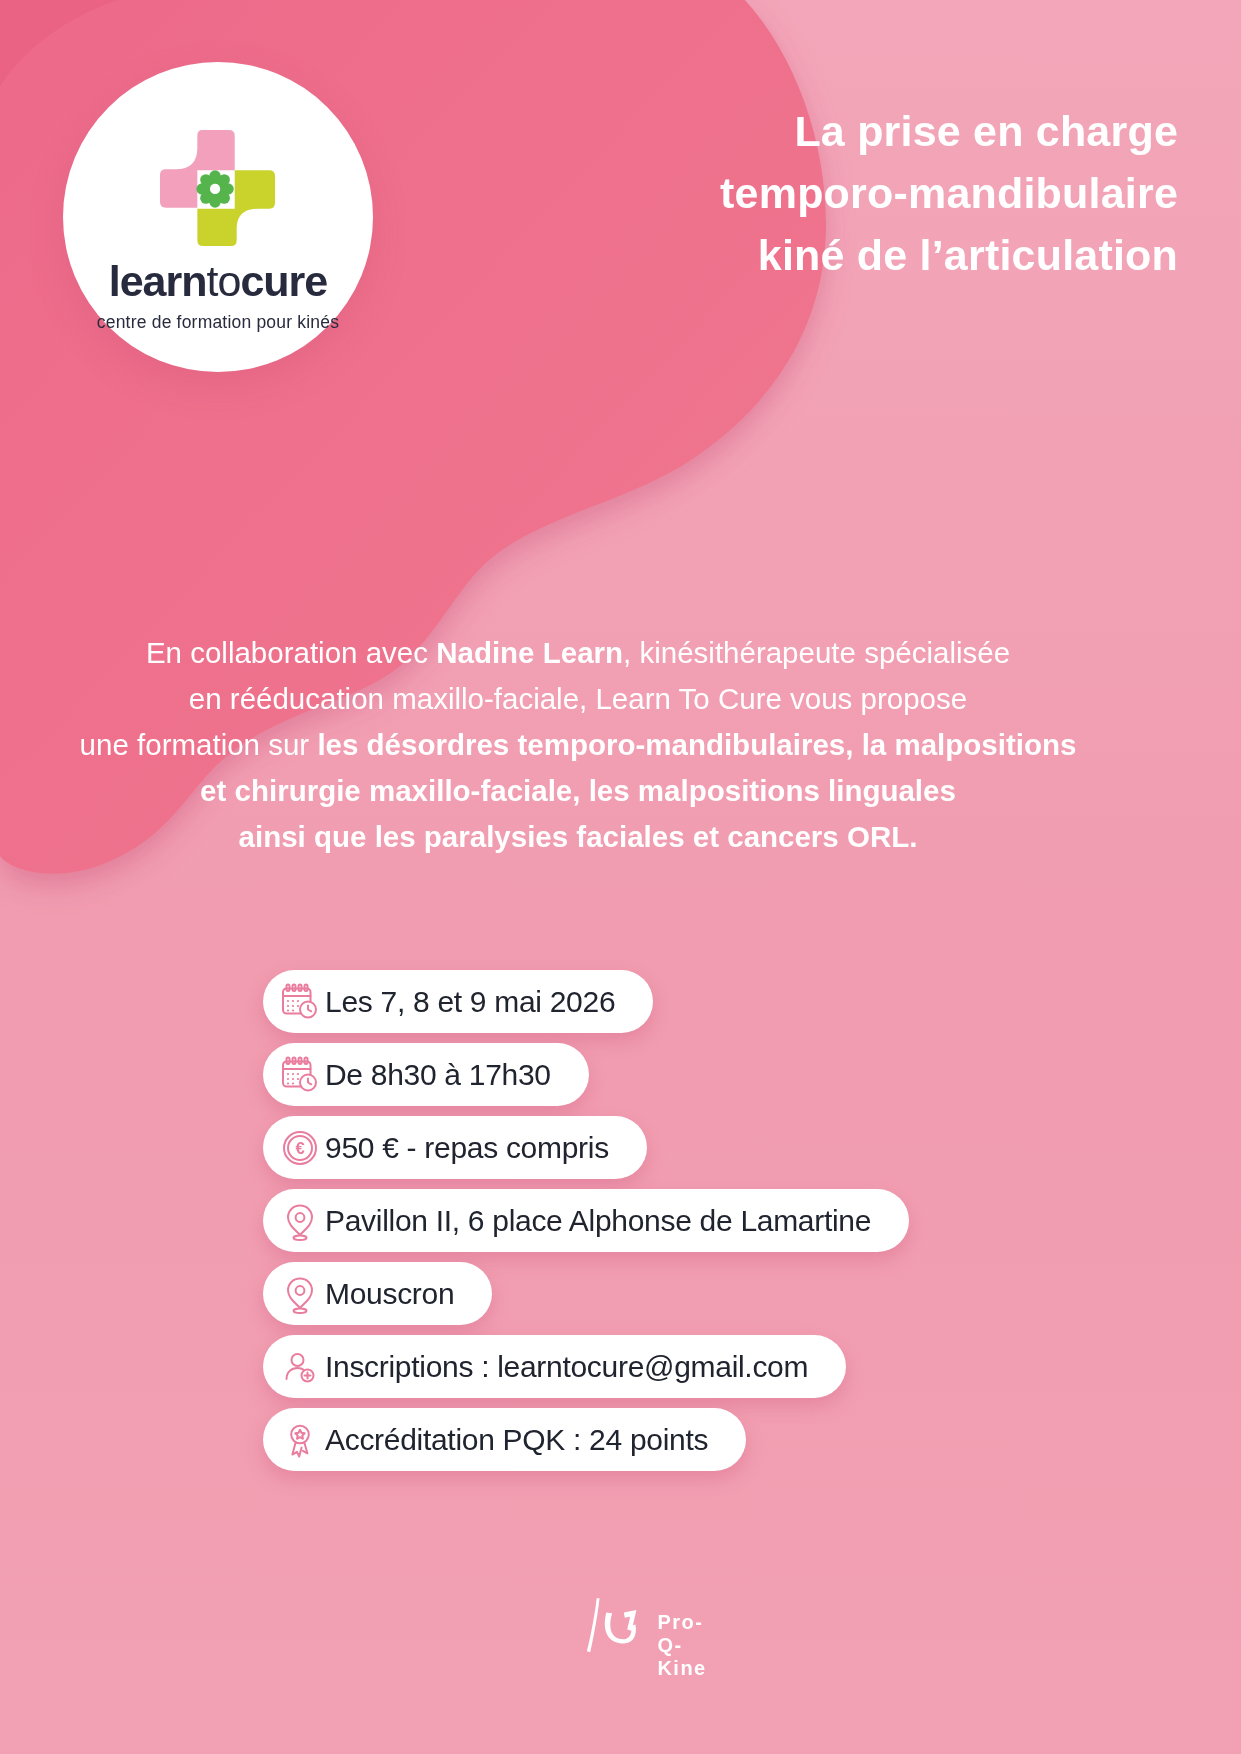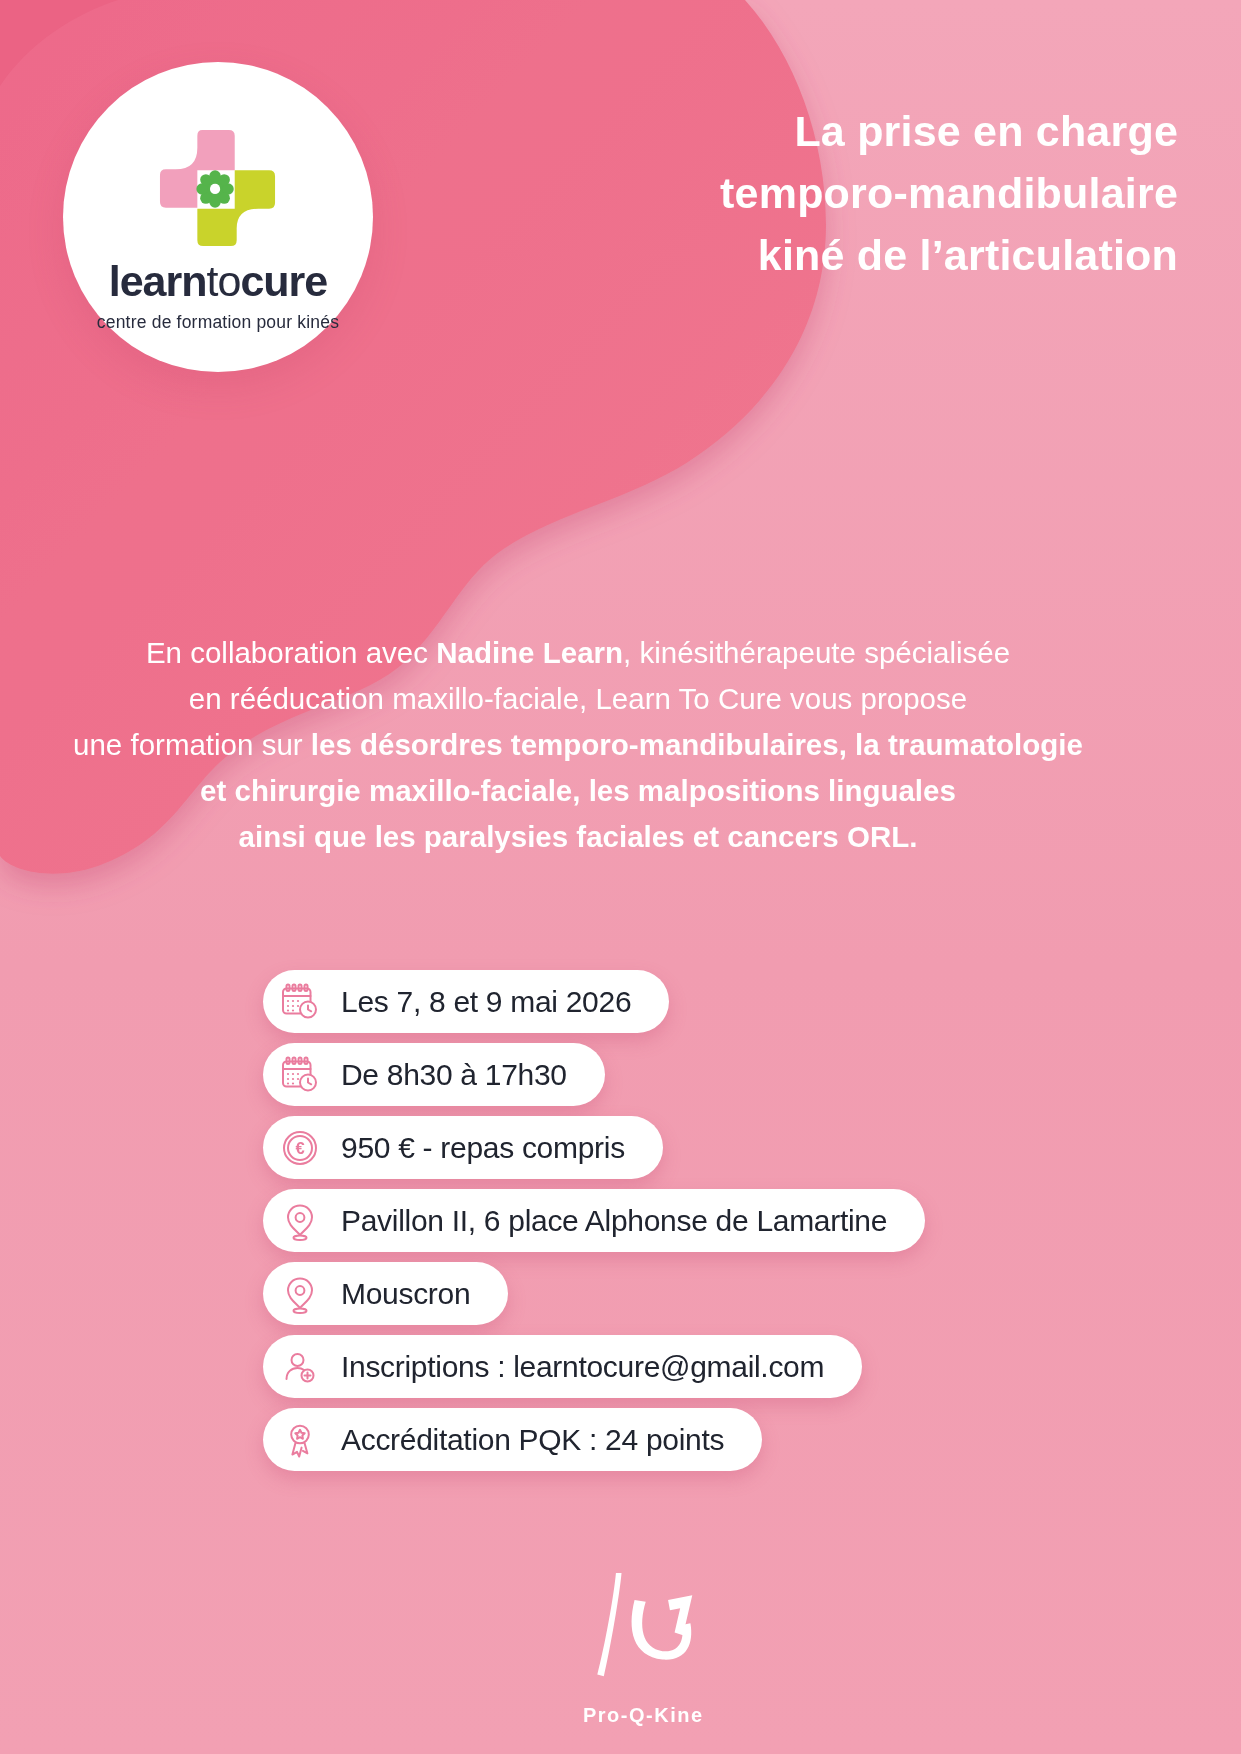--- a/index.html
+++ b/index.html
@@ -30,28 +30,28 @@
   .title-block{position:absolute;top:100px;right:63px;text-align:right;color:#fff;}
   .kicker{font-size:44px;font-weight:400;letter-spacing:2px;line-height:62px;opacity:.97;}
   .title-line{font-size:43px;font-weight:700;letter-spacing:.2px;line-height:62px;}
   
   .intro{position:absolute;top:630px;left:0;right:85px;text-align:center;color:#fff;
          font-size:29.5px;line-height:46px;font-weight:400;}
   .intro .b{font-weight:700;}
   
   .pills{position:absolute;left:263px;top:970px;display:flex;flex-direction:column;
          align-items:flex-start;gap:10px;}
-  .pill{display:inline-flex;align-items:center;gap:19px;height:63px;background:#fff;
+  .pill{display:inline-flex;align-items:center;gap:3px;height:63px;background:#fff;
         border-radius:32px;padding:0 38px 0 15px;
         box-shadow:0 8px 18px rgba(199,77,114,.28);}
   .pill-icon{width:44px;height:44px;color:#EA7C9E;flex:0 0 auto;}
   .pill-label{font-size:30px;font-weight:500;color:#20242F;letter-spacing:-.3px;white-space:nowrap;}
   
   .footer-logo{position:absolute;left:583px;top:1572px;width:130px;
-               display:flex;flex-direction:column;align-items:flex-start;gap:20px;}
+               display:flex;flex-direction:row;align-items:flex-end;gap:20px;}
   .proqkine-mark{width:118px;height:108px;}
   .footer-logo-text{margin-top:4px;color:#fff;font-size:20px;font-weight:700;letter-spacing:1.5px;}
   .hidden-defs{position:absolute;width:0;height:0;overflow:hidden;}
 </style>
 </head>
 <body>
 
 <div class="page">
 
   <svg class="blob-svg" viewBox="0 0 1241 1754" aria-hidden="true">
@@ -98,21 +98,21 @@
 
   <div class="title-block">
     <div class="title-line">La prise en charge</div>
     <div class="title-line">temporo-mandibulaire</div>
     <div class="title-line">kiné de l’articulation</div>
   </div>
 
   <div class="intro" id="intro">
       <div><span>En collaboration avec </span><span class="b">Nadine Learn</span><span>, kinésithérapeute spécialisée</span></div>
       <div><span>en rééducation maxillo-faciale, Learn To Cure vous propose</span></div>
-      <div><span>une formation sur </span><span class="b">les désordres temporo-mandibulaires, la traumatologie</span></div>
+      <div><span>une formation sur </span><span class="b">les désordres temporo-mandibulaires, la malpositions</span></div>
       <div><span class="b">et chirurgie maxillo-faciale, les malpositions linguales</span></div>
       <div><span class="b">ainsi que les paralysies faciales et cancers ORL.</span></div>
     </div>
 
   <div class="pills" id="pills">
       <div class="pill">
         <svg class="pill-icon" viewBox="0 0 44 44">
           <use href="#ic-calendar-clock"></use>
         </svg>
         <span class="pill-label">Les 7, 8 et 9 mai 2026</span>

